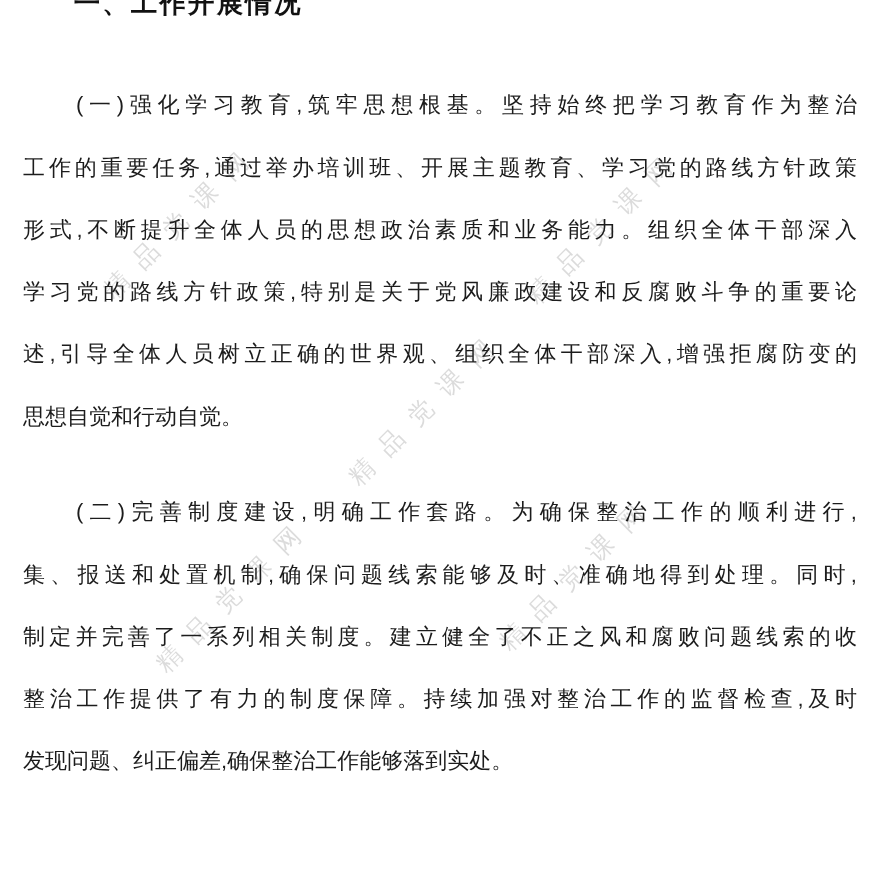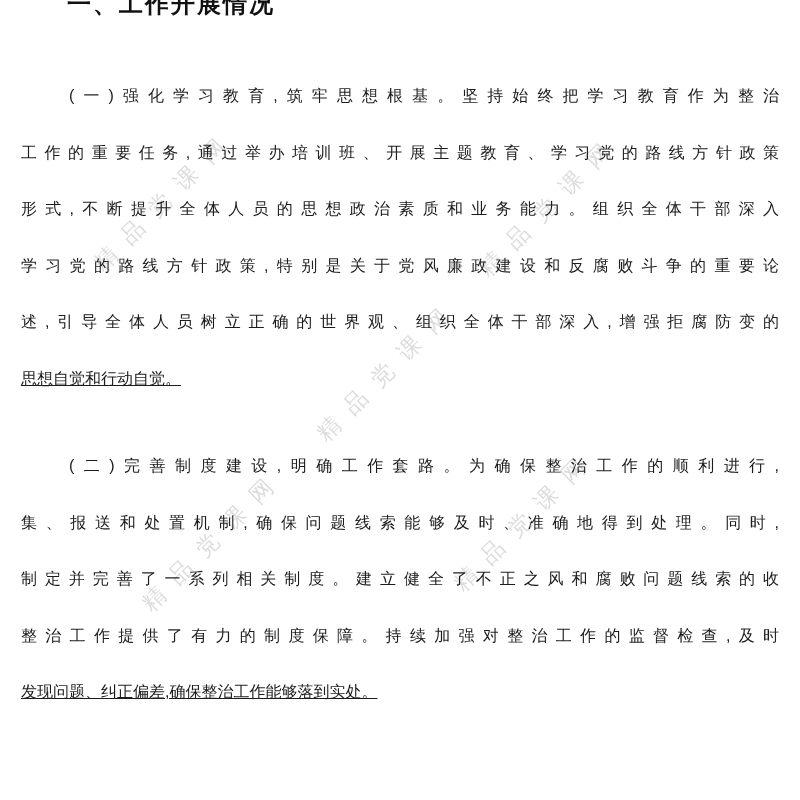--- a/index.html
+++ b/index.html
@@ -59,33 +59,32 @@
   }
   .para {
     margin: 0;
   }
   .para + .para {
     margin-top: 31px;
   }
   .line {
     height: 56.5px;
     line-height: 56.5px;
-    font-size: 16px;
+    font-size: 20px;
     text-align: justify;
     text-align-last: justify;
     overflow: hidden;
     white-space: nowrap;
   }
   .line.first {
     text-indent: 48px;
   }
   .line.last {
     text-align: right;
     text-align-last: left;
-    text-decoration: underline;
   }
 </style>
 </head>
 <body>
 
 <div class="page">
   <div class="watermark-layer">
       <span class="wm" style="left: 165px; top: 200px; color: rgba(0, 0, 0, 0.14);">精品党课网</span>
       <span class="wm" style="left: 550px; top: 205px; color: rgba(0, 0, 0, 0.14);">精品党课网</span>
       <span class="wm" style="left: 388px; top: 370px; color: rgba(0, 0, 0, 0.14);">精品党课网</span>

